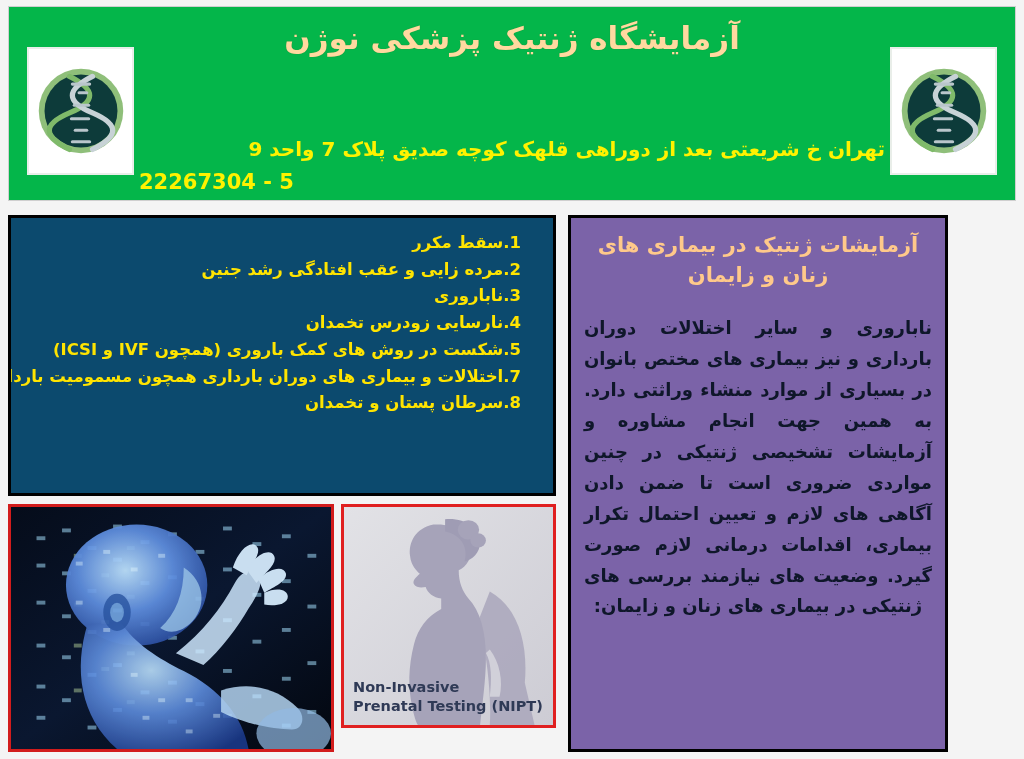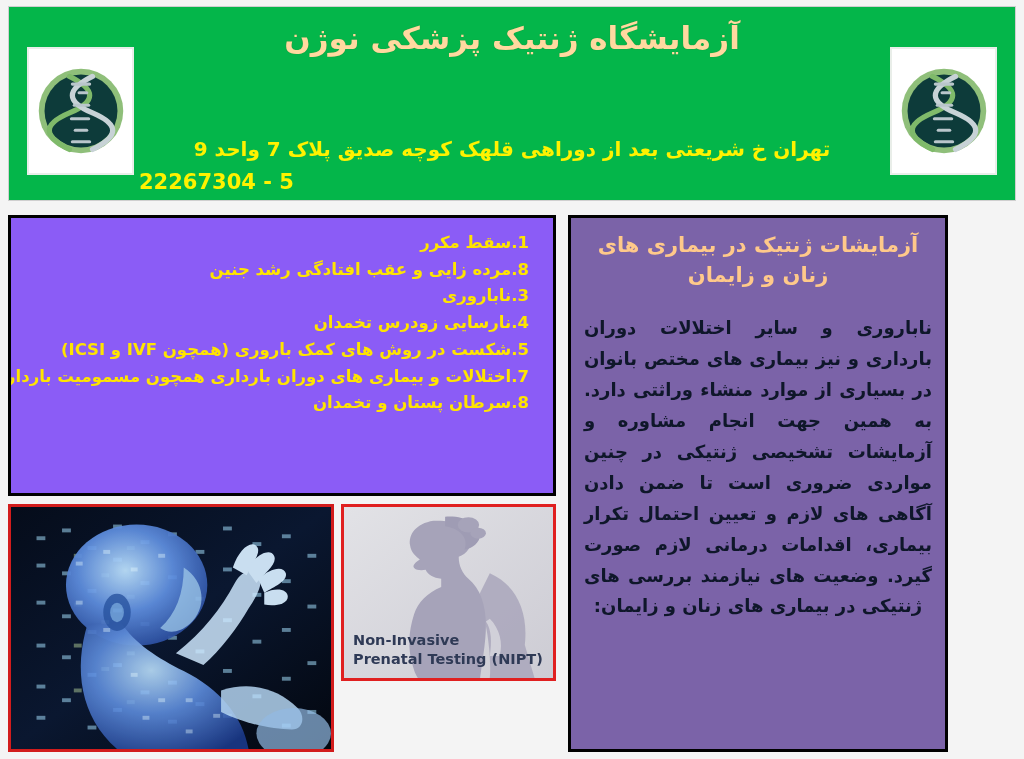--- a/index.html
+++ b/index.html
@@ -46,45 +46,45 @@
     font-size:31px;
     font-weight:bold;
     letter-spacing:0.5px;
     line-height:1.25;
     text-shadow:0 0 1px rgba(120,60,0,.35);
     direction:rtl;
   }
   .address{
     position:absolute;
     left:130px;right:130px;top:128px;
-    text-align:center;
+    text-align:right;
     color:#fff200;
     font-size:20px;
     font-weight:bold;
     line-height:1.45;
     direction:rtl;
   }
   .phone{
     position:absolute;
     left:130px;right:130px;top:163px;
     text-align:left;
     color:#fff200;
     font-size:21px;
     font-weight:bold;
     direction:ltr;
   }
 
   
   .red-panel{
     position:absolute;
     left:8px;top:215px;width:548px;height:281px;
-    background:#8b5cf6;
+    background:#0c4a6e;
     border:3px solid #000;
     box-sizing:border-box;
-    padding:12px 24px 10px 14px;
+    padding:12px 32px 10px 14px;
     direction:rtl;
     overflow:hidden;
   }
   .red-panel ol{
     margin:0;padding:0;list-style:none;
   }
   .red-panel li{
     color:#ffe400;
     font-size:16.5px;
     font-weight:bold;
@@ -131,21 +131,21 @@
     border:3px solid #d21c1c;
     box-sizing:border-box;
     background:#040a16;
     overflow:hidden;
   }
   .fetus-card svg{display:block;width:100%;height:100%;}
 
   
   .nipt-card{
     position:absolute;
-    left:341px;top:504px;width:215px;height:177px;
+    left:341px;top:504px;width:215px;height:224px;
     border:3px solid #e02020;
     box-sizing:border-box;
     background:#d9d9dd;
     overflow:hidden;
   }
   .nipt-card svg{display:block;width:100%;height:100%;}
   .nipt-caption{
     position:absolute;
     left:9px;bottom:8px;
     color:#2f3a56;
@@ -208,21 +208,21 @@
     </div>
 
     <div class="title">آزمایشگاه ژنتیک پزشکی نوژن</div>
     <div class="address">تهران  خ شریعتی  بعد از دوراهی قلهک کوچه صدیق پلاک 7 واحد 9</div>
     <div class="phone">22267304 - 5</div>
   </div>
 
   <div class="red-panel">
     <ol>
       <li>1.سقط مکرر</li>
-      <li>8.مرده زایی و عقب افتادگی رشد جنین</li>
+      <li>2.مرده زایی و عقب افتادگی رشد جنین</li>
       <li>3.ناباروری</li>
       <li>4.نارسایی زودرس تخمدان</li>
       <li>5.شکست در روش های کمک باروری (همچون IVF و ICSI)</li>
       <li>7.اختلالات و بیماری های دوران بارداری همچون مسمومیت بارداری</li>
       <li>8.سرطان پستان و تخمدان</li>
     </ol>
   </div>
 
   <div class="purple-panel">
     <div class="purple-heading">آزمایشات ژنتیک در بیماری های زنان و زایمان</div>

